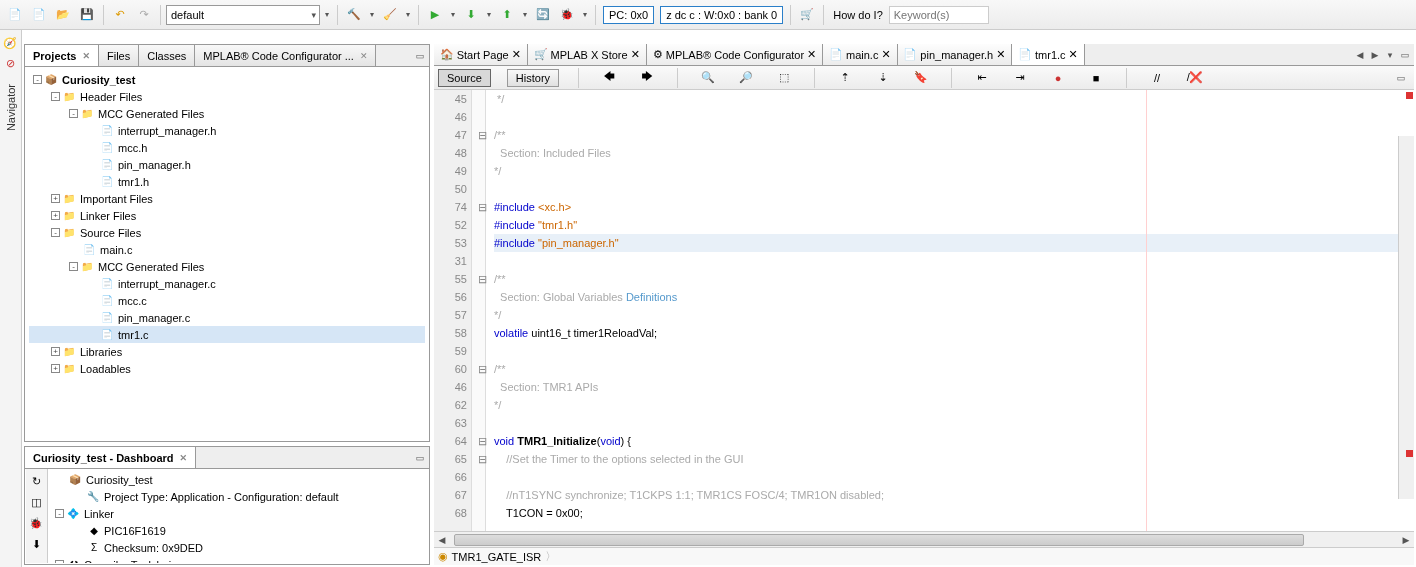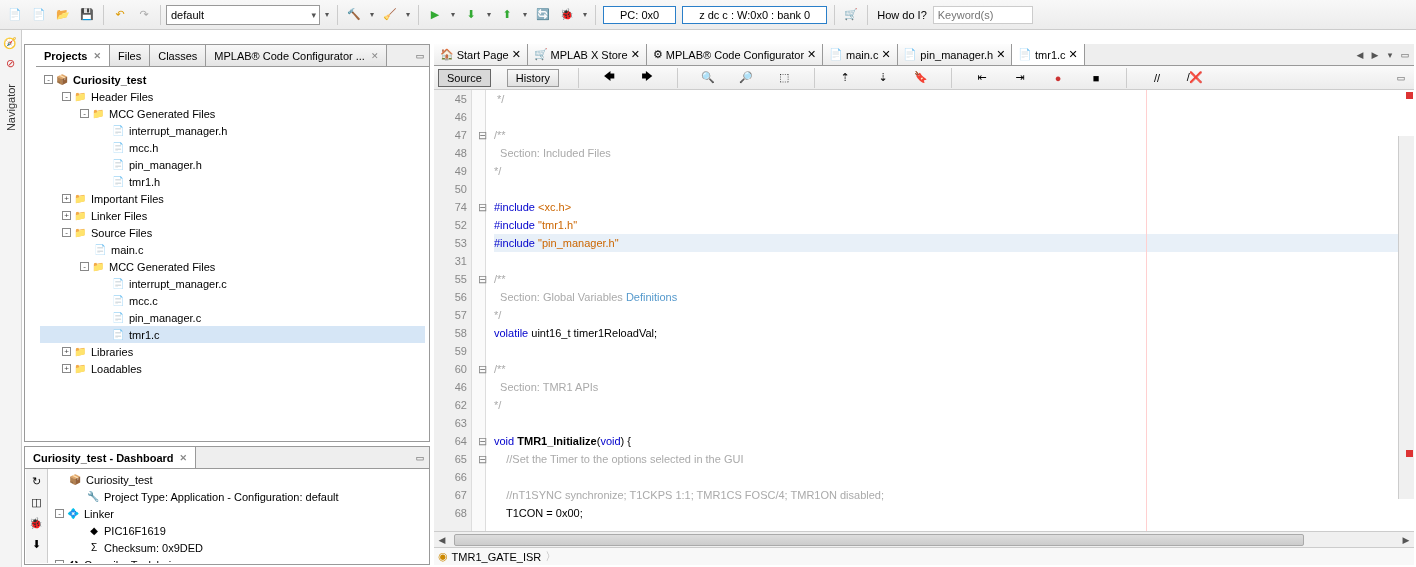--- a/index.html
+++ b/index.html
@@ -3,26 +3,26 @@
 <meta charset="utf-8">
 <style>
 * { box-sizing: border-box; margin: 0; padding: 0; font-family: Tahoma, sans-serif; font-size: 11px; }
 body { background: #fff; width: 1416px; height: 567px; overflow: hidden; position: relative; }
 .toolbar { height: 30px; border-bottom: 1px solid #ccc; display: flex; align-items: center; padding: 0 4px; gap: 2px; background: linear-gradient(#f8f8f8,#ececec); }
 .tbtn { width: 22px; height: 22px; display: flex; align-items: center; justify-content: center; border: 1px solid transparent; cursor: pointer; }
 .sep { width: 1px; height: 20px; background: #ccc; margin: 0 3px; }
 .combo { height: 20px; border: 1px solid #999; background: #fff; padding: 0 16px 0 4px; display: flex; align-items: center; position: relative; }
 .combo:after { content: "▾"; position: absolute; right: 3px; color: #555; font-size: 9px; }
 .dd { width: 10px; display: flex; align-items: center; justify-content: center; color: #555; font-size: 8px; }
-.pcbox { border: 1px solid #2a7fc9; padding: 2px 16px; background: #fff; margin: 0 2px; }
+.pcbox { border: 1px solid #2a7fc9; padding: 2px 5px; background: #fff; margin: 0 2px; }
 .kwbox { border: 1px solid #ccc; padding: 2px 4px; color: #999; width: 100px; }
 .leftbar { position: absolute; left: 0; top: 30px; width: 22px; bottom: 0; border-right: 1px solid #ccc; background: #f4f4f4; display: flex; flex-direction: column; align-items: center; padding-top: 4px; gap: 2px; }
 .leftlabel { writing-mode: vertical-lr; transform: rotate(180deg); font-size: 11px; color: #333; margin-top: 10px; }
 .panel { position: absolute; border: 1px solid #999; background: #fff; }
-.project-panel { left: 24px; top: 44px; width: 406px; height: 398px; padding-left: 11px; }
+.project-panel { left: 24px; top: 44px; width: 406px; height: 398px; }
 .tabs { display: flex; border-bottom: 1px solid #999; background: #eee; height: 22px; align-items: stretch; }
 .tab { padding: 3px 8px; border-right: 1px solid #999; background: linear-gradient(#f8f8f8,#e4e4e4); cursor: pointer; display: flex; align-items: center; gap: 3px; }
 .tab.active { background: #fff; font-weight: bold; }
 .tab .x { color: #888; font-size: 9px; margin-left: 3px; }
 .winbtns { margin-left: auto; display: flex; gap: 0; padding: 0 2px; align-items: center;}
 .winbtn { width: 14px; height: 14px; display: flex; align-items: center; justify-content: center; font-size: 9px; color: #555; cursor: pointer;}
 .tree { padding: 4px; overflow: auto; height: calc(100% - 22px); }
 .treerow { display: flex; align-items: center; height: 17px; gap: 3px; white-space: nowrap; padding-left: var(--ind,0px); }
 .treerow.sel { background: #d6e6f6; }
 .exp { width: 9px; height: 9px; border: 1px solid #888; display: flex; align-items: center; justify-content: center; font-size: 8px; line-height: 1; color: #444; cursor: pointer; }

